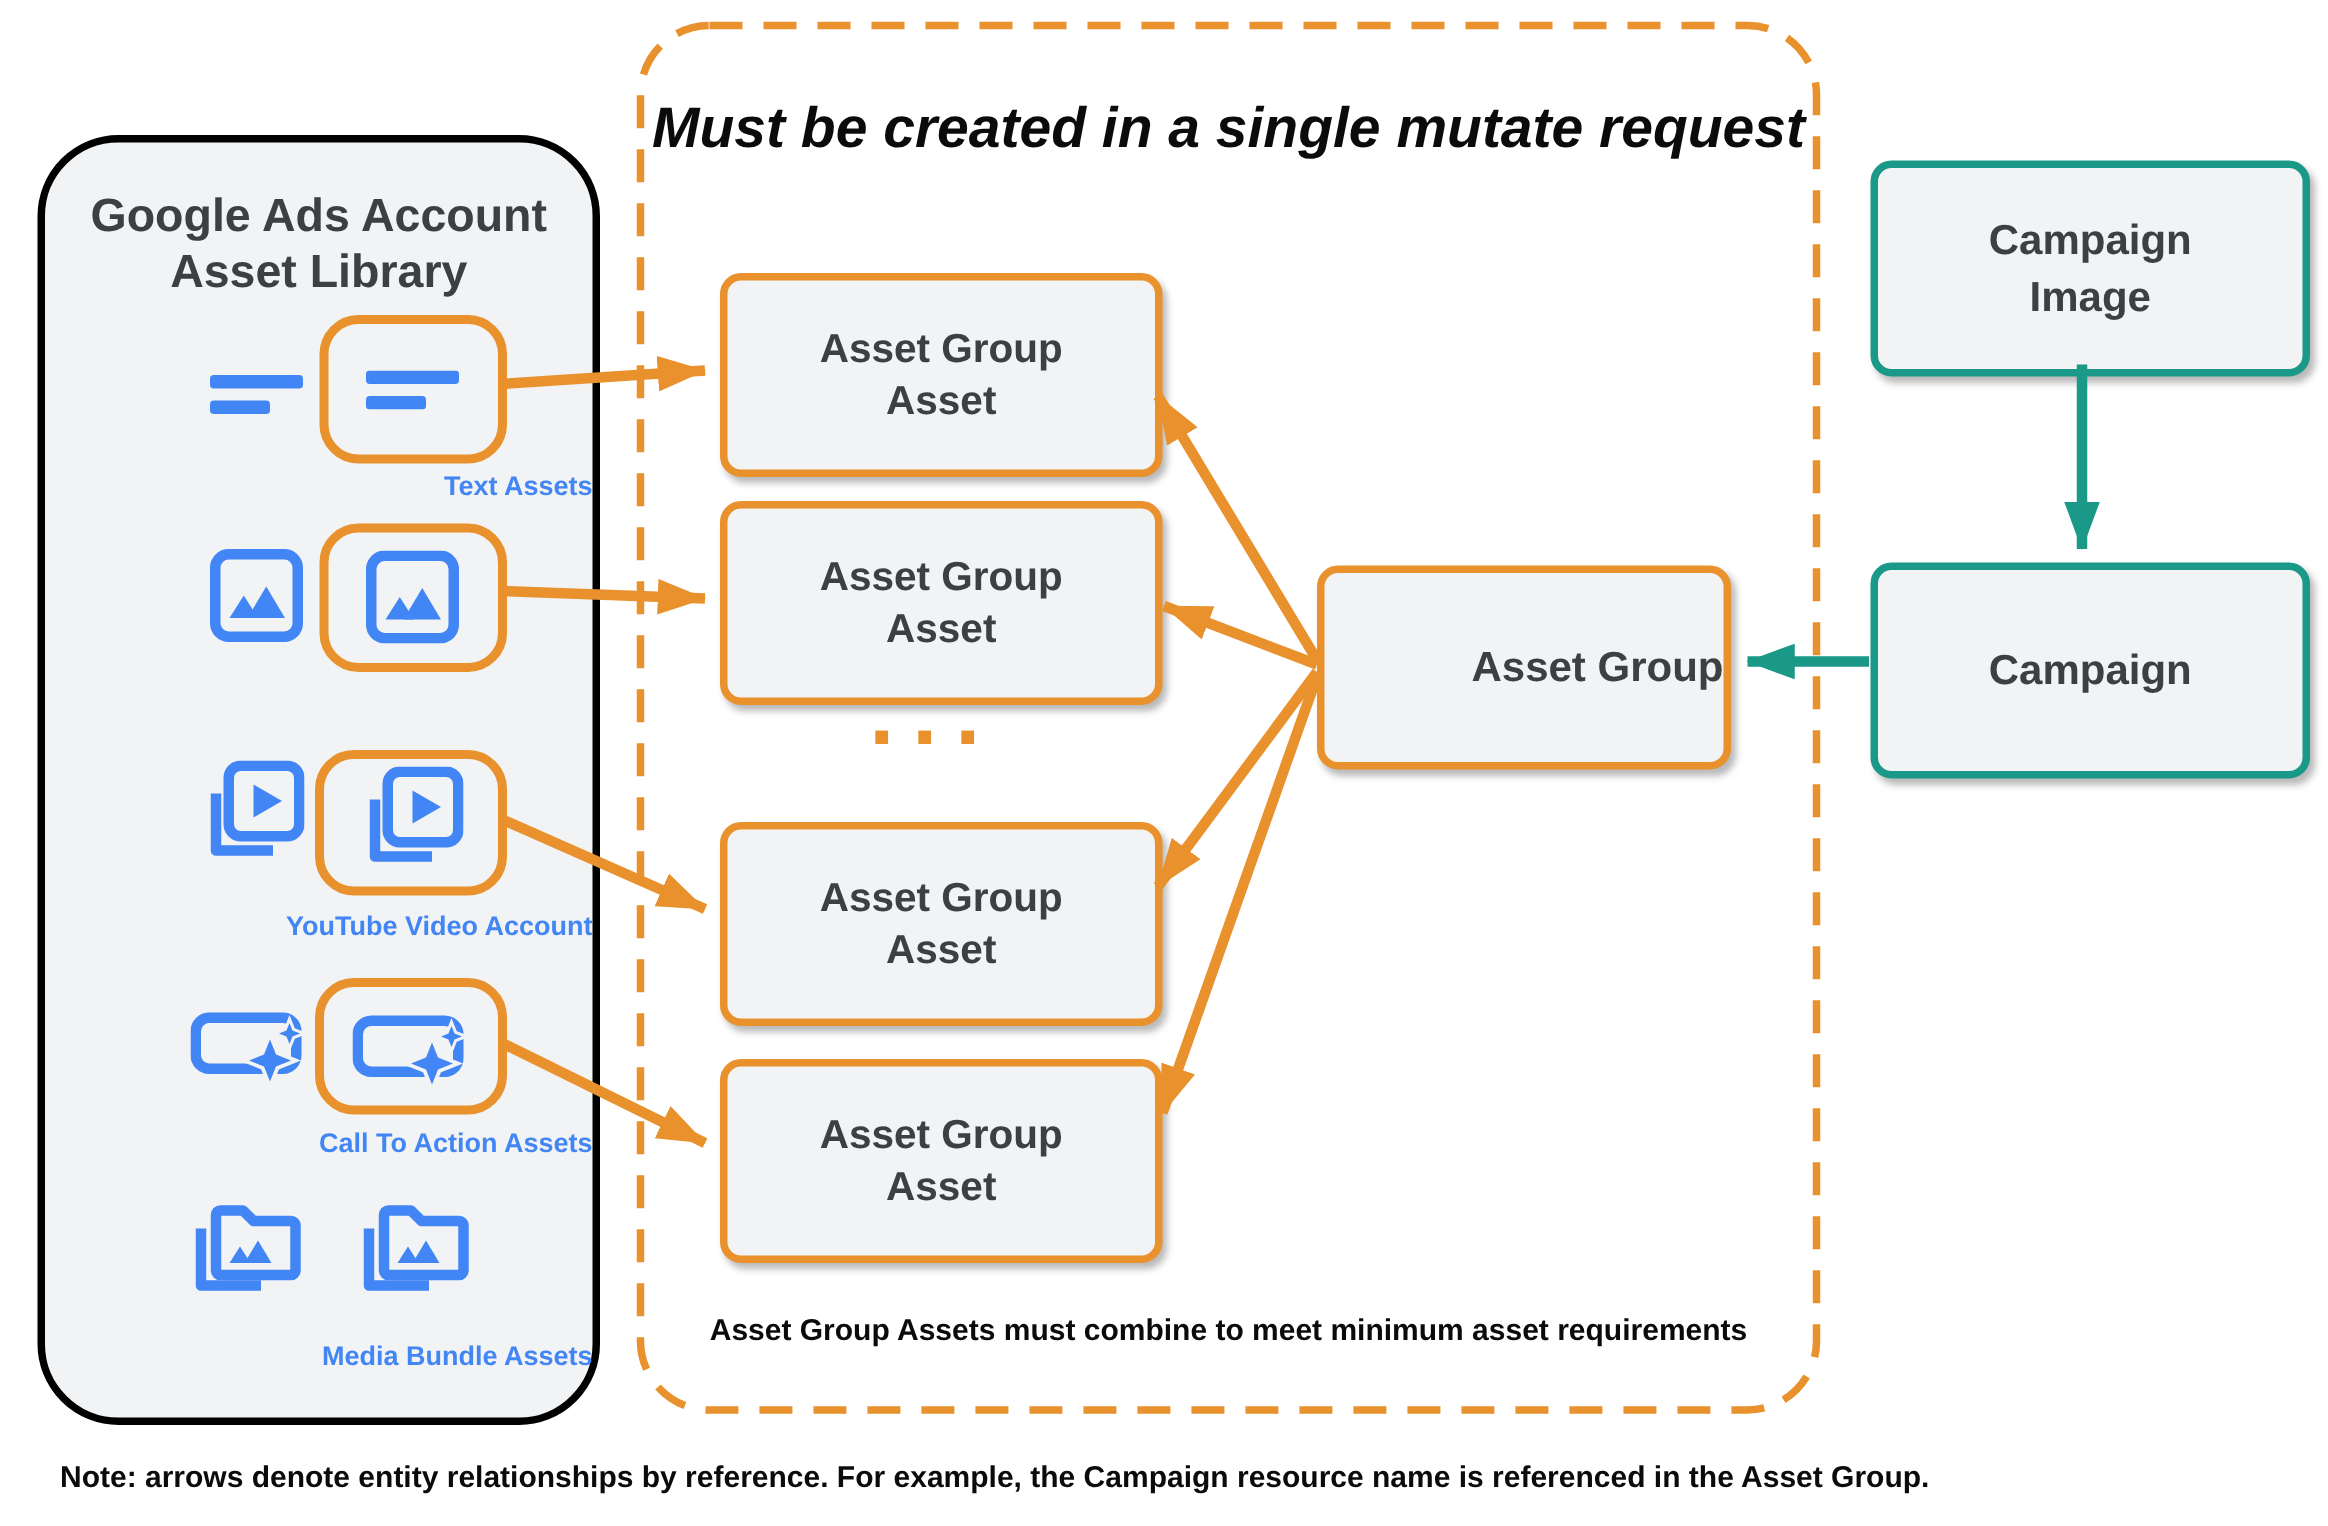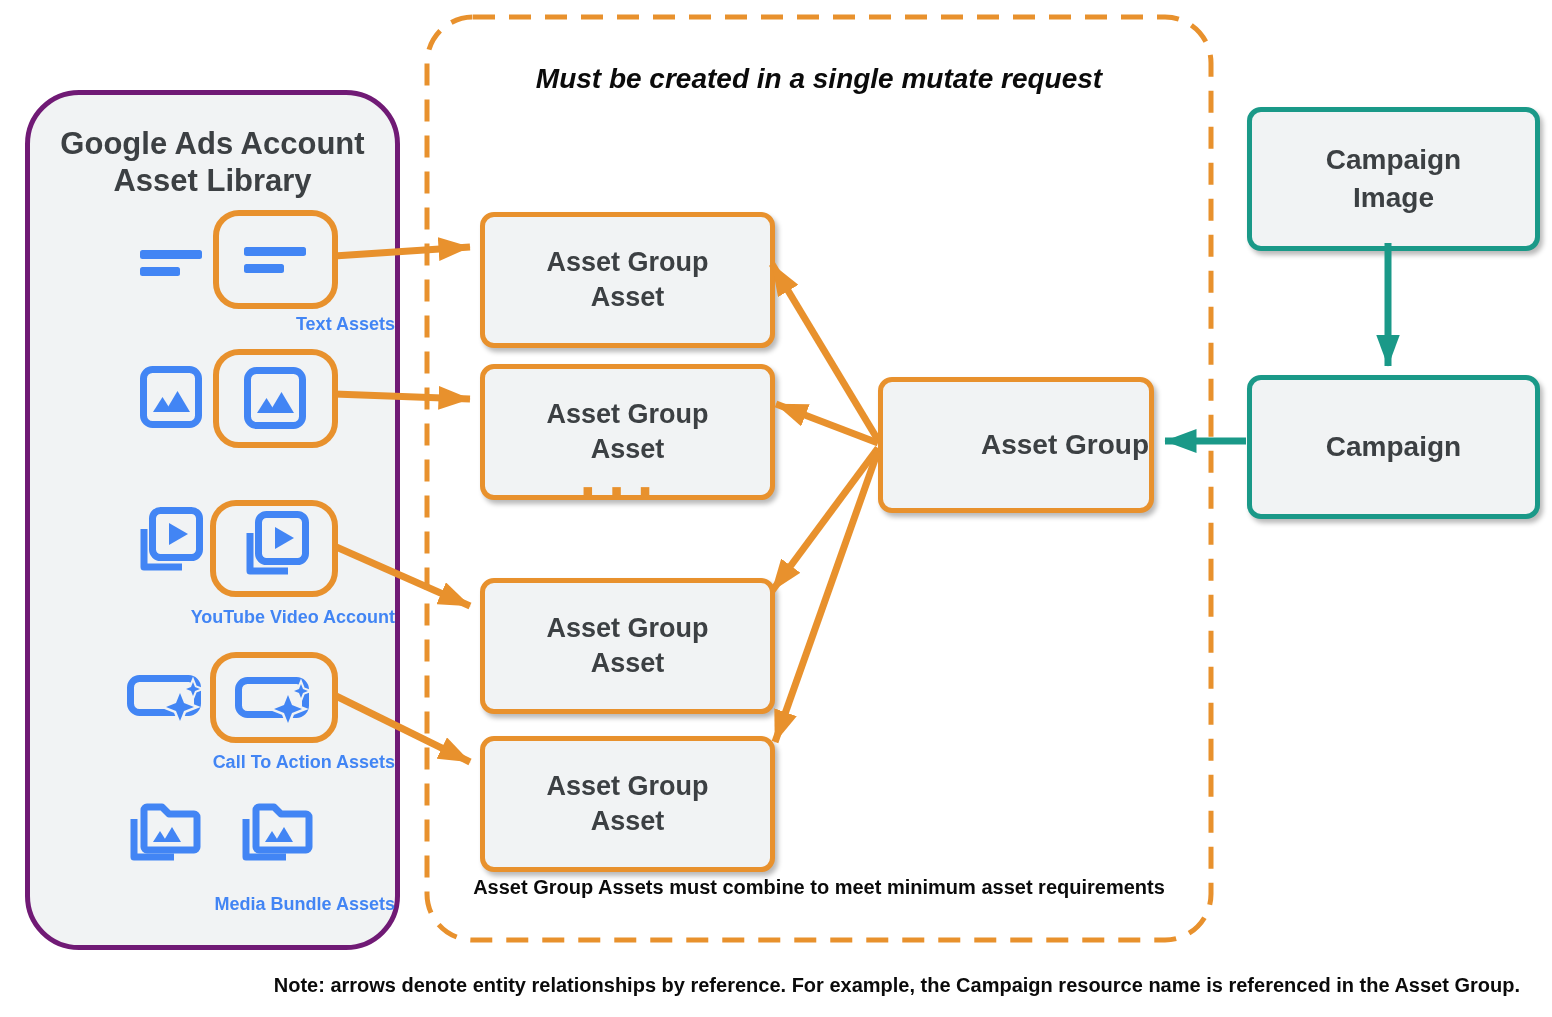--- a/index.html
+++ b/index.html
@@ -6,52 +6,51 @@
   body{
     width:1552px;height:1017px;position:relative;background:#ffffff;
     font-family:"Liberation Sans", sans-serif;overflow:hidden;
     -webkit-font-smoothing:antialiased;
   }
   .abs{position:absolute;box-sizing:border-box;}
 
   
   #library{
     left:25px;top:90px;width:375px;height:860px;
-    border:5px solid #701a75;border-radius:54px;background:#F1F3F4;
+    border:5px solid #000000;border-radius:54px;background:#F1F3F4;
   }
   #library .lib-title{
     position:absolute;top:30px;left:0;right:0;margin:0 auto;max-width:330px;
     text-align:center;font-size:31px;font-weight:bold;color:#3C4043;line-height:1.2;
   }
   .lib-label{
     position:absolute;left:0;right:0;text-align:right;
     font-size:18px;font-weight:bold;color:#4285F4;
   }
   .hl{
     position:absolute;border:6px solid #E8912D;border-radius:26px;
     background:transparent;box-sizing:border-box;
   }
 
   
   #mutate{left:425px;top:15px;width:788px;height:927px;}
   #mutate .mutate-title{
     position:absolute;top:42px;left:0;right:0;text-align:center;
-    font-size:28px;font-weight:bold;font-style:italic;color:#0B0B0B;line-height:1.55;
+    font-size:38px;font-weight:bold;font-style:italic;color:#0B0B0B;line-height:1.55;
   }
   #mutate .mutate-footnote{
     position:absolute;top:861px;left:0;right:0;text-align:center;
     font-size:20px;font-weight:bold;color:#0B0B0B;
   }
 
   .agbox{
     position:absolute;left:480px;width:285px;height:126px;
     border:5px solid #E8912D;border-radius:14px;background:#F1F3F4;
     display:flex;align-items:center;justify-content:center;
     box-shadow:3px 4px 5px rgba(0,0,0,0.28);
-    margin-top:30px;
   }
   .agbox span{
     max-width:200px;text-align:center;font-size:27px;font-weight:bold;
     color:#3C4043;line-height:1.3;
   }
   #dots{
     position:absolute;left:480px;top:446px;width:285px;text-align:center;
     font-size:60px;font-weight:bold;color:#E8912D;letter-spacing:12px;line-height:1;
   }
 
@@ -72,21 +71,21 @@
   }
   .tealbox span{
     max-width:190px;text-align:center;font-size:28px;font-weight:bold;
     color:#3C4043;line-height:1.35;
   }
   #budget{top:107px;}
   #campaign{top:375px;}
 
   #note{
     position:absolute;left:40px;top:974px;width:1480px;
-    font-size:20px;font-weight:bold;color:#0B0B0B;text-align:right;
+    font-size:20px;font-weight:bold;color:#0B0B0B;
   }
 
   #arrow-layer{position:absolute;left:0;top:0;z-index:6;pointer-events:none;}
 </style>
 </head>
 <body>
 
 <div id="library" class="abs">
   <div class="lib-title">Google Ads Account Asset Library</div>
 

